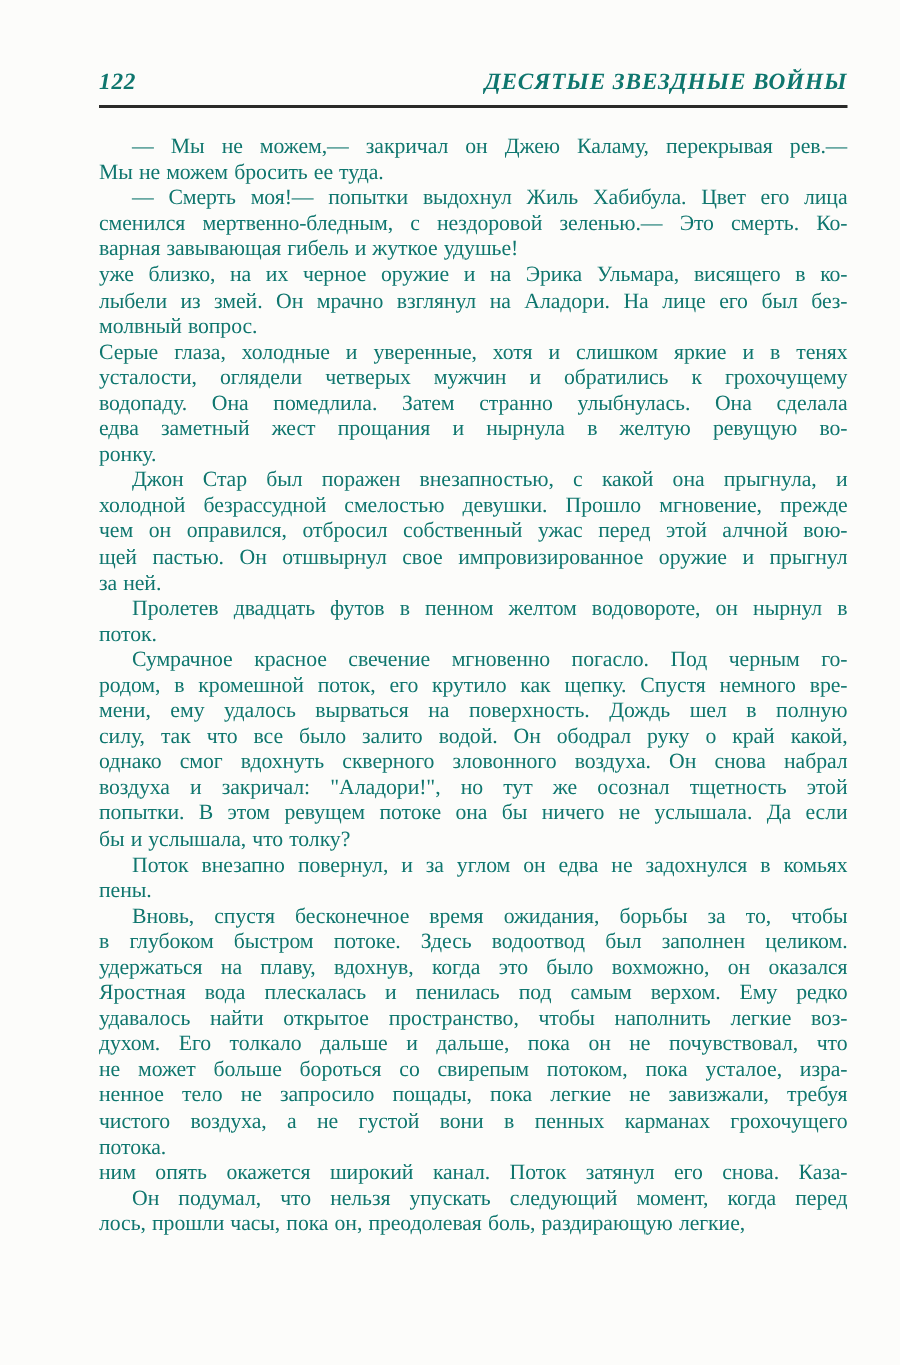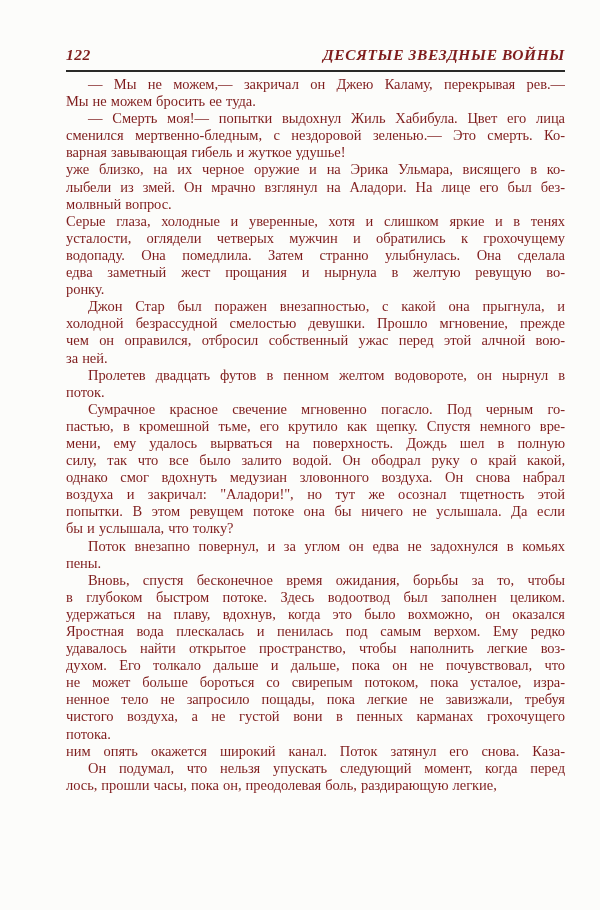--- a/index.html
+++ b/index.html
@@ -6,21 +6,21 @@
     margin: 0;
     padding: 0;
     background: #e9e9e7;
   }
   .page {
     position: relative;
     width: 600px;
     height: 910px;
     margin: 0 auto;
     background: #fcfcfa;
-    color: #7f1d1d;
+    color: #0f766e;
     font-family: "Liberation Serif", "DejaVu Serif", serif;
     overflow: hidden;
   }
   .page-header {
     position: absolute;
     left: 66px;
     top: 46px;
     width: 499px;
     display: flex;
     justify-content: space-between;
@@ -40,21 +40,21 @@
     position: absolute;
     left: 66px;
     top: 70px;
     width: 499px;
     height: 0;
     border-top: 2px solid #2a2a28;
   }
   .page-body {
     position: absolute;
     left: 66px;
-    top: 76px;
+    top: 90px;
     width: 499px;
   }
   .para {
     margin: 0;
     padding: 0;
   }
   .line {
     font-size: 14.5px;
     line-height: 17.1px;
     height: 17.1px;
@@ -99,32 +99,33 @@
         <div class="line">Серые глаза, холодные и уверенные, хотя и слишком яркие и в тенях</div>
         <div class="line">усталости, оглядели четверых мужчин и обратились к грохочущему</div>
         <div class="line">водопаду. Она помедлила. Затем странно улыбнулась. Она сделала</div>
         <div class="line">едва заметный жест прощания и нырнула в желтую ревущую во-</div>
         <div class="line last">ронку.</div>
       </div>
       <div class="para">
         <div class="line first">Джон Стар был поражен внезапностью, с какой она прыгнула, и</div>
         <div class="line">холодной безрассудной смелостью девушки. Прошло мгновение, прежде</div>
         <div class="line">чем он оправился, отбросил собственный ужас перед этой алчной вою-</div>
+        <div class="line">щей пастью. Он отшвырнул свое импровизированное оружие и прыгнул</div>
         <div class="line last">за ней.</div>
       </div>
       <div class="para">
         <div class="line first">Пролетев двадцать футов в пенном желтом водовороте, он нырнул в</div>
         <div class="line last">поток.</div>
       </div>
       <div class="para">
         <div class="line first">Сумрачное красное свечение мгновенно погасло. Под черным го-</div>
-        <div class="line">пастью, в кромешной тьме, его крутило как щепку. Спустя немного вре-</div>
+        <div class="line">родом, в кромешной поток, его крутило как щепку. Спустя немного вре-</div>
         <div class="line">мени, ему удалось вырваться на поверхность. Дождь шел в полную</div>
         <div class="line">силу, так что все было залито водой. Он ободрал руку о край какой,</div>
-        <div class="line">однако смог вдохнуть медузиан зловонного воздуха. Он снова набрал</div>
+        <div class="line">однако смог вдохнуть скверного зловонного воздуха. Он снова набрал</div>
         <div class="line">воздуха и закричал: "Аладори!", но тут же осознал тщетность этой</div>
         <div class="line">попытки. В этом ревущем потоке она бы ничего не услышала. Да если</div>
         <div class="line last">бы и услышала, что толку?</div>
       </div>
       <div class="para">
         <div class="line first">Поток внезапно повернул, и за углом он едва не задохнулся в комьях</div>
         <div class="line last">пены.</div>
       </div>
       <div class="para">
         <div class="line first">Вновь, спустя бесконечное время ожидания, борьбы за то, чтобы</div>

